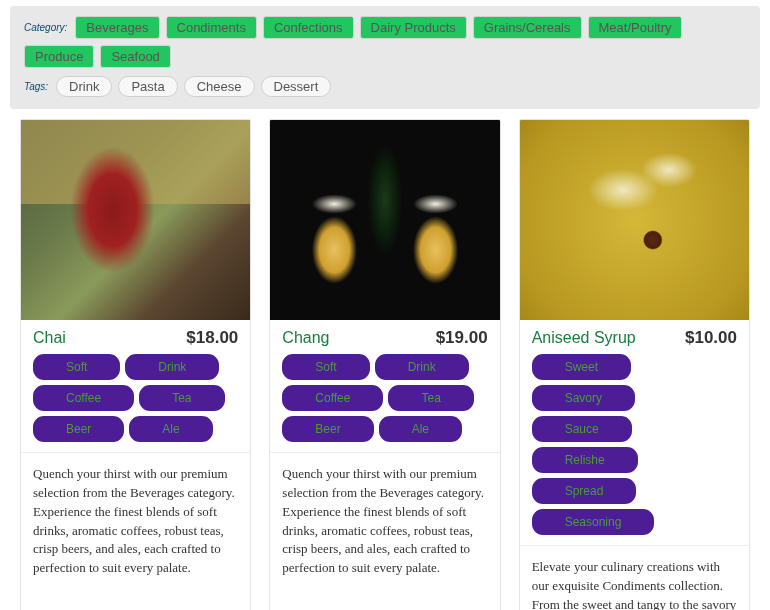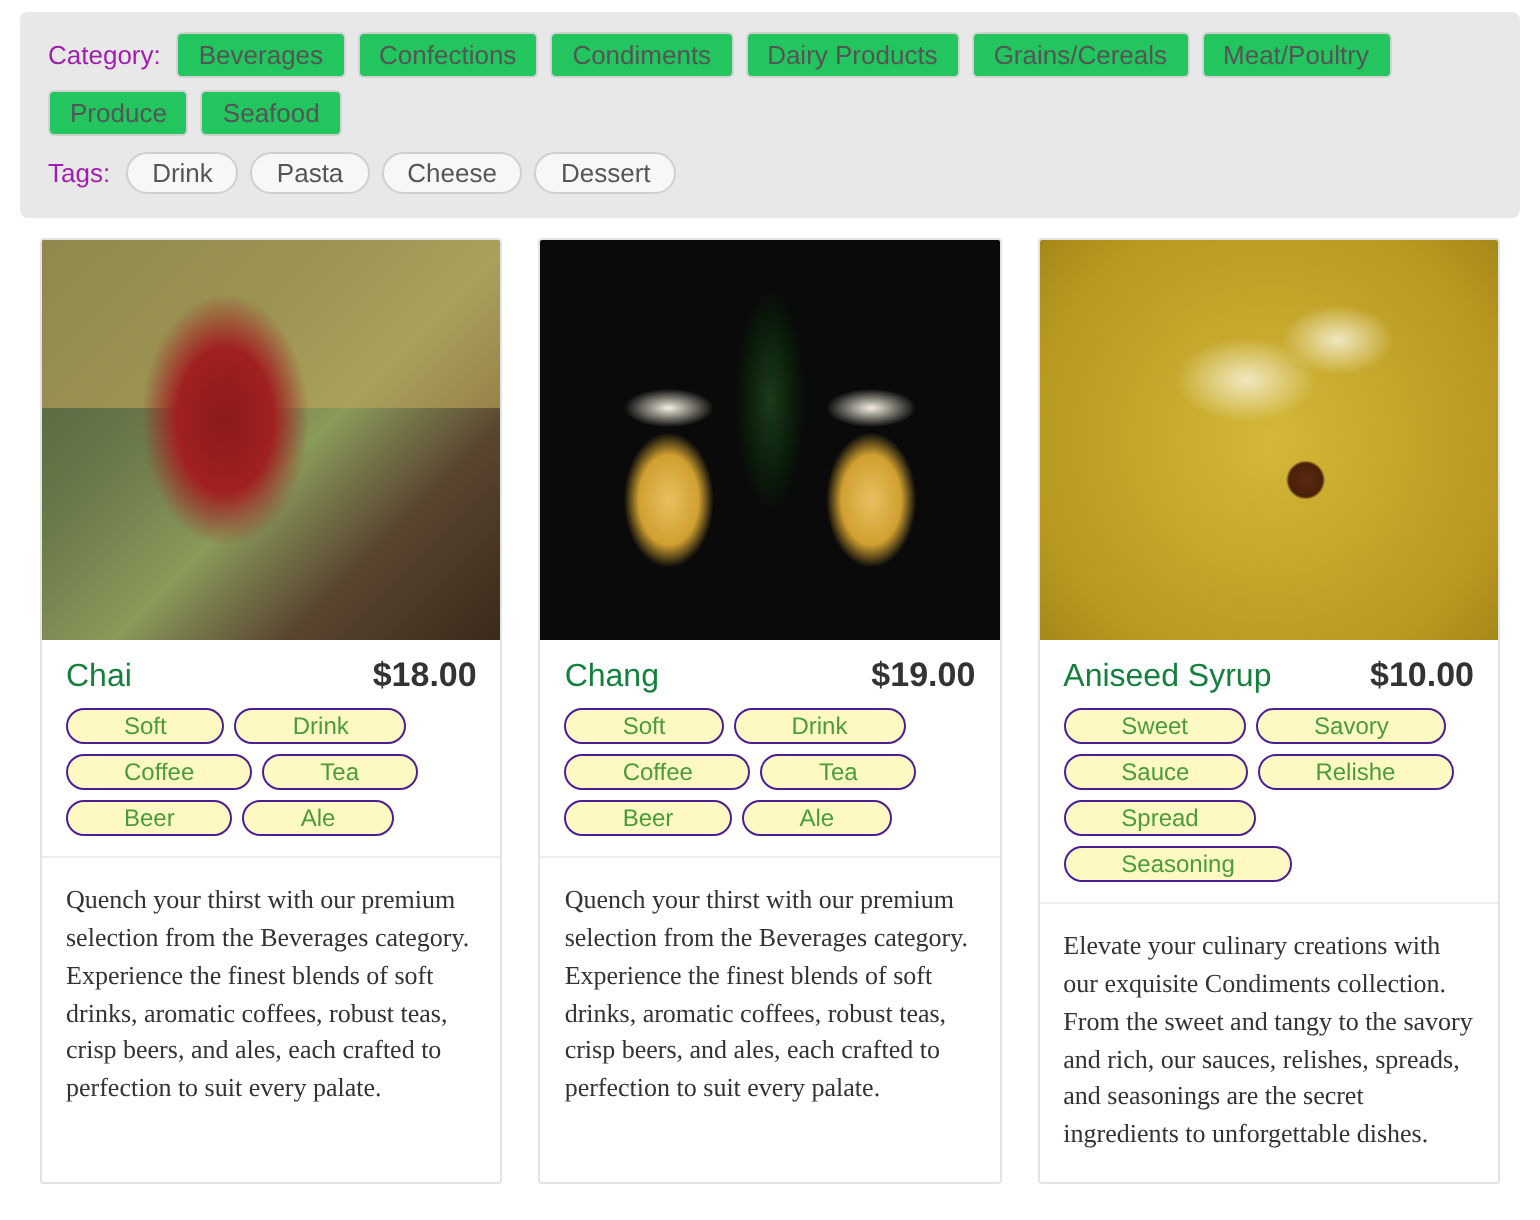--- a/index.html
+++ b/index.html
@@ -18,23 +18,24 @@
   }
   .filter-row {
     display: flex;
     flex-wrap: wrap;
     align-items: center;
     gap: 6px;
     margin-bottom: 8px;
   }
   .filter-row:last-child { margin-bottom: 0; }
   .filter-label {
-    font-size: 13px;
-    color: #a21caf;
+    font-size: 10px;
+    color: #0c4a6e;
     margin-right: 2px;
+    font-style: italic;
   }
   .cat-chip {
     background: #22c55e;
     border: 1px solid #d2d2d2;
     border-radius: 3px;
     padding: 3px 10px;
     font-size: 13px;
     color: #555;
     cursor: pointer;
   }
@@ -108,23 +109,23 @@
     color: #333;
     font-weight: 700;
   }
   .card-tags {
     padding: 0 12px 10px 12px;
     display: flex;
     flex-wrap: wrap;
     gap: 5px;
   }
   .prod-tag {
-    border: 1px solid #4c1d95;
+    border: 5px solid #4c1d95;
     color: #4a9c3a;
-    background: #fef9c3;
+    background: #4c1d95;
     border-radius: 11px;
     padding: 1px 28px;
     font-size: 12px;
     cursor: pointer;
   }
   .card-divider {
     border-top: 1px solid #eee;
     margin: 0;
   }
   .card-desc {
@@ -135,22 +136,22 @@
     font-family: Liberation Serif, serif;
   }
 </style>
 </head>
 <body>
 
 <div class="filter-bar">
   <div class="filter-row">
     <span class="filter-label">Category:</span>
     <span class="cat-chip">Beverages</span>
+      <span class="cat-chip">Condiments</span>
       <span class="cat-chip">Confections</span>
-      <span class="cat-chip">Condiments</span>
       <span class="cat-chip">Dairy Products</span>
       <span class="cat-chip">Grains/Cereals</span>
       <span class="cat-chip">Meat/Poultry</span>
       <span class="cat-chip">Produce</span>
       <span class="cat-chip">Seafood</span>
   </div>
   <div class="filter-row">
     <span class="filter-label">Tags:</span>
     <span class="tag-chip">Drink</span>
       <span class="tag-chip">Pasta</span>

